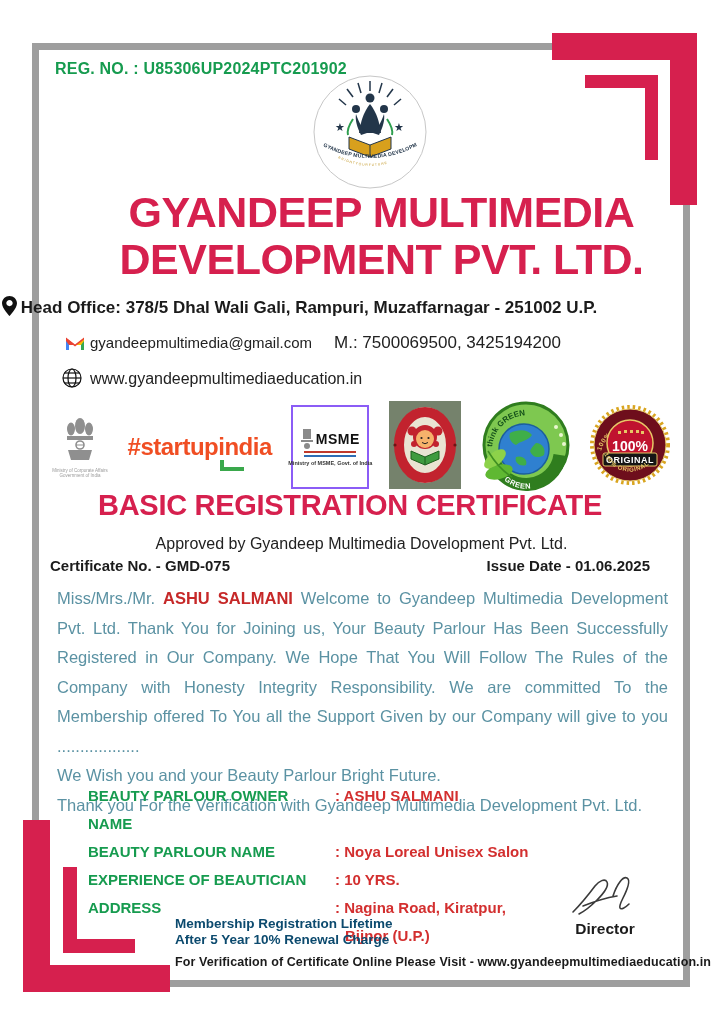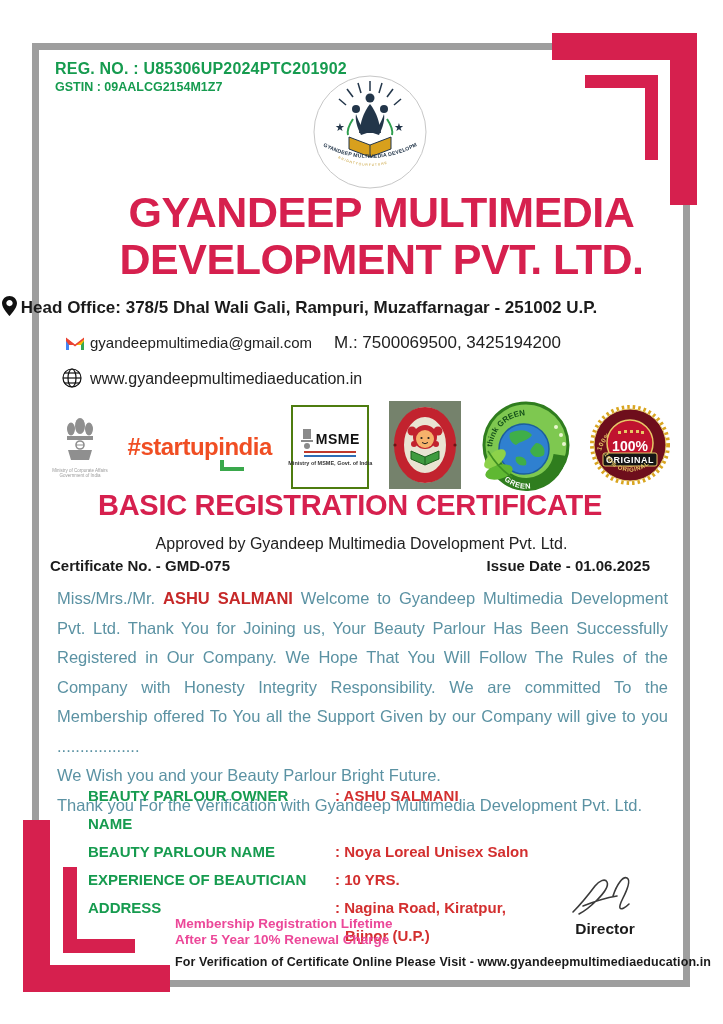--- a/index.html
+++ b/index.html
@@ -34,21 +34,21 @@
   .contact2 svg { vertical-align:-2px; margin-right:6px; }
   .contact2 .mob { font-size:17px; margin-left:22px; }
   .contact3 { left:62px; top:368px; font-size:16px; color:#222; }
   .contact3 svg { vertical-align:-4px; margin-right:8px; }
 
   .badges { left:52px; top:402px; width:618px; height:90px; display:flex; justify-content:space-between; align-items:center; }
   .emblem-col { width:56px; text-align:center; color:#999; }
   .emblem-cap { font-size:4.5px; line-height:5.5px; color:#9a9a9a; }
   .startup { position:relative; font-size:24px; color:#f04e23; font-weight:600; letter-spacing:-0.5px; }
   .startup .swoosh { position:absolute; right:28px; bottom:-10px; width:24px; height:11px; border-left:4px solid #3aa84c; border-bottom:4px solid #3aa84c; }
-  .msme-box { width:78px; height:84px; border:2px solid #4d7c0f; background:#fff; display:flex; flex-direction:column; align-items:center; justify-content:center; padding:3px; }
+  .msme-box { width:78px; height:84px; border:2px solid #8b5cf6; background:#fff; display:flex; flex-direction:column; align-items:center; justify-content:center; padding:3px; }
   .msme-row { display:flex; align-items:center; gap:3px; }
   .msme-emblem { display:flex; flex-direction:column; align-items:center; gap:1px; }
   .msme-emblem i { display:block; background:#8a8a8a; }
   .msme-name { font-size:14px; font-weight:900; color:#111; letter-spacing:0.5px; }
   .msme-bar { height:2px; width:52px; margin-top:2px; }
   .msme-cap { font-size:5.5px; font-weight:bold; color:#333; margin-top:3px; white-space:nowrap; }
 
   .cert-title { left:0; top:489px; width:700px; text-align:center; color:#d6204e; font-weight:bold; font-size:29px; letter-spacing:-0.3px; }
   .approved { left:0; top:535px; width:723px; text-align:center; color:#222; font-size:16px; }
   .certrow { left:50px; top:557px; width:600px; display:flex; justify-content:space-between; font-size:15px; font-weight:bold; color:#1b1b1b; }
@@ -56,21 +56,21 @@
   .bodytext { left:57px; top:584px; width:611px; color:#5b92a3; font-size:16.5px; line-height:29.5px; }
   .bodytext p { text-align:justify; }
   .bodytext .name { color:#c62828; font-weight:bold; }
 
   .fields { left:88px; top:782px; font-size:15px; font-weight:bold; }
   .frow { display:flex; line-height:28px; }
   .flabel { width:247px; color:#169b4f; flex:none; }
   .fvalue { color:#d32f2f; }
   .fvalue2 { color:#d32f2f; padding-left:10px; }
 
-  .membership { left:175px; top:916px; font-size:13.5px; font-weight:bold; color:#ec4899; line-height:16px; }
+  .membership { left:175px; top:916px; font-size:13.5px; font-weight:bold; color:#0c4a6e; line-height:16px; }
   .signature { left:560px; top:874px; width:90px; text-align:center; }
   .director { font-size:15.5px; font-weight:bold; color:#1b1b1b; margin-top:-2px; }
   .verify { left:175px; top:955px; font-size:12.5px; font-weight:bold; color:#1b1b1b; letter-spacing:0.1px; }
 </style>
 </head>
 <body>
 
 <div class="page">
 
   <div class="frame"></div>
@@ -78,21 +78,20 @@
   <div class="corner tr-ov"></div>
   <div class="corner tr-ih"></div>
   <div class="corner tr-iv"></div>
   <div class="corner bl-ov"></div>
   <div class="corner bl-oh"></div>
   <div class="corner bl-iv"></div>
   <div class="corner bl-ih"></div>
 
   <div class="abs regblock">
     <div class="regline1">REG. NO. : U85306UP2024PTC201902</div>
-    <div class="regline2">GSTIN : 09AALCG2154M1Z7</div>
   </div>
 
   <div class="abs logo">
     <svg width="116" height="116" viewBox="0 0 116 116">
       <circle cx="58" cy="58" r="56" fill="#ffffff" stroke="#c7c7c7" stroke-width="1"></circle>
       <g stroke="#23364a" stroke-width="1.5">
         <line x1="58" y1="7" x2="58" y2="17"></line>
         <line x1="46" y1="9" x2="49" y2="19"></line>
         <line x1="70" y1="9" x2="67" y2="19"></line>
         <line x1="35" y1="15" x2="41" y2="23"></line>

